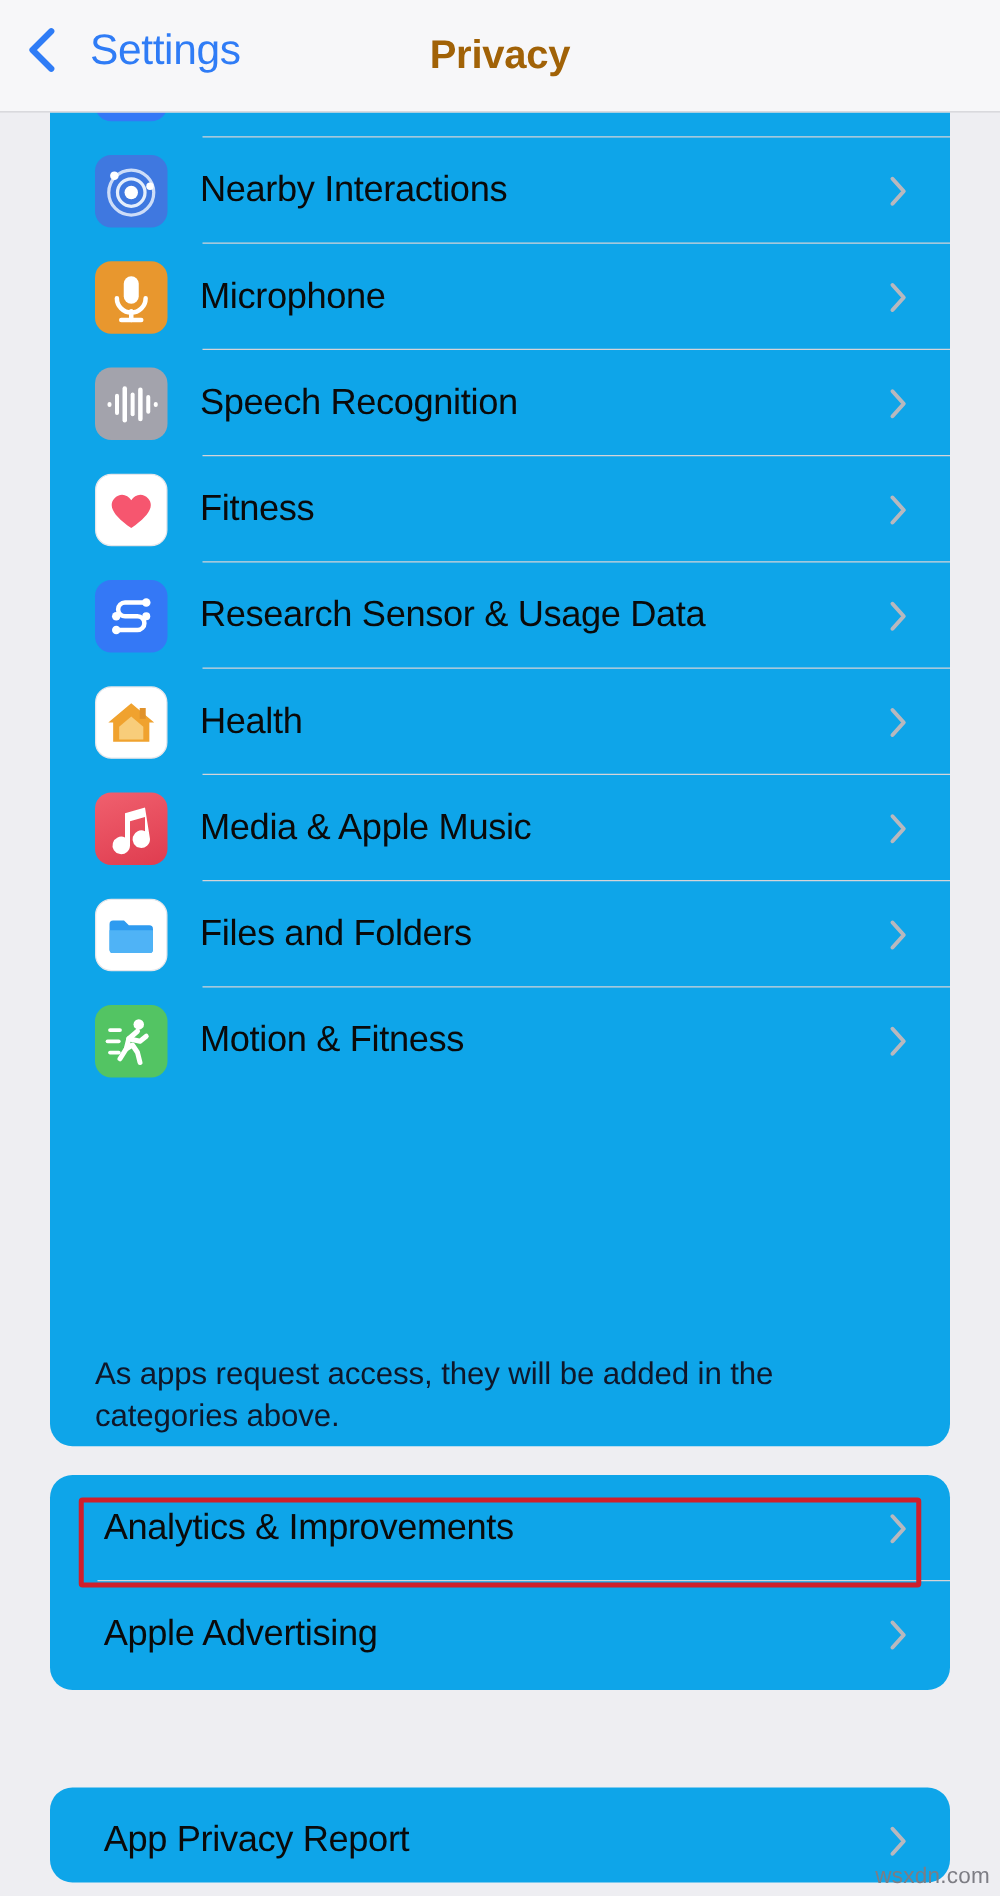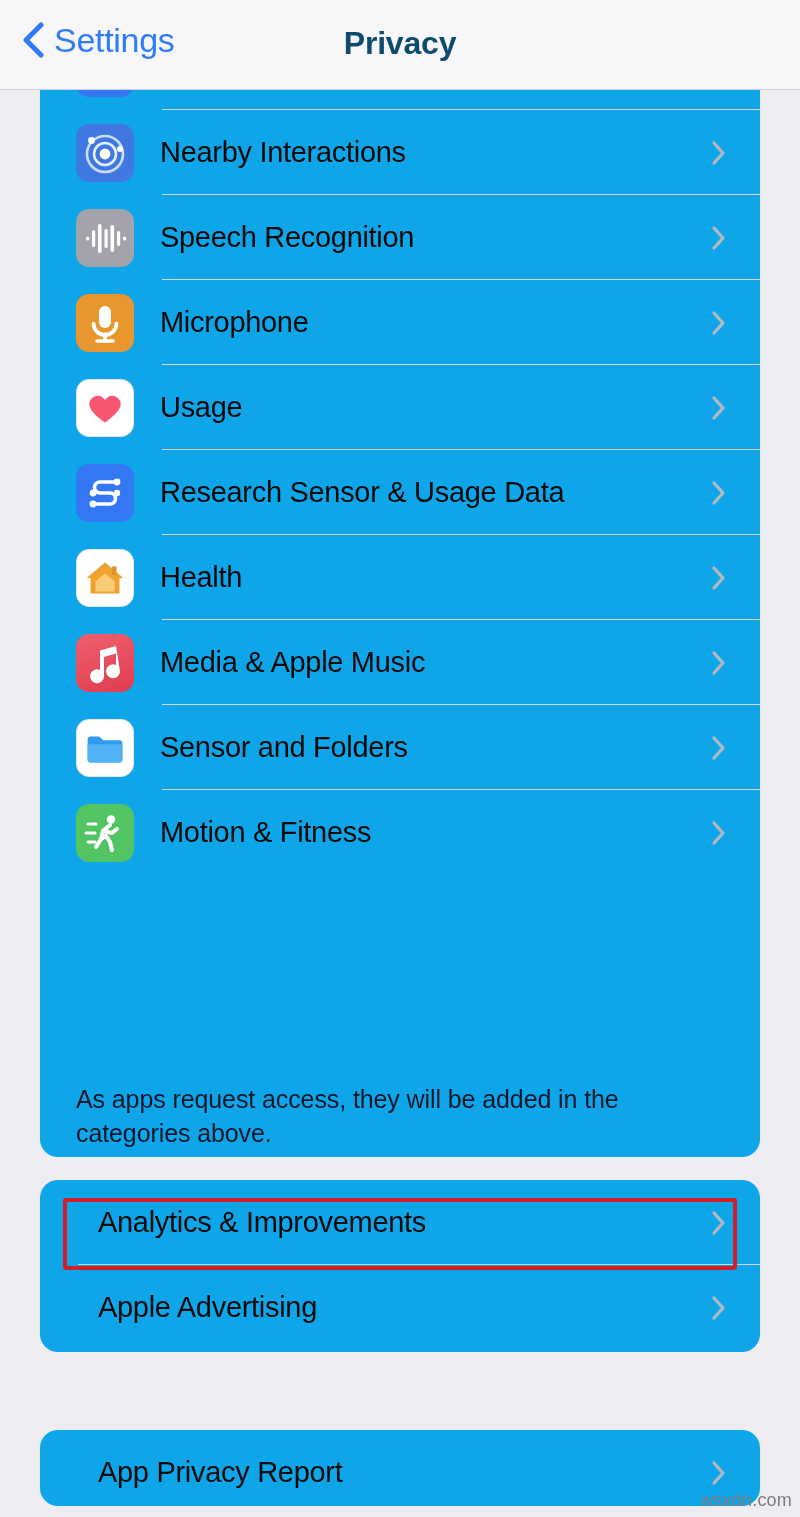--- a/index.html
+++ b/index.html
@@ -26,41 +26,41 @@
     background: #f7f7f9;
     border-bottom: 1px solid #cfcfd4;
     z-index: 20;
   }
   .back-btn {
     position: absolute;
     left: 22px;
     top: 22px;
     display: flex;
     align-items: center;
-    gap: 10px;
+    gap: 28px;
     cursor: pointer;
   }
   .back-chevron {
     width: 22px; height: 36px;
     display: block;
   }
   .back-label {
     font-size: 34px;
     color: #2f7cf6;
     letter-spacing: -0.3px;
     line-height: 36px;
   }
   .nav-title {
     position: absolute;
     left: 0; right: 0;
     top: 25px;
     text-align: center;
     font-size: 32px;
     font-weight: bold;
-    color: #0c4a6e;
+    color: #a16207;
     letter-spacing: -0.2px;
   }
 
   
   .content {
     position: absolute;
     top: 90px; left: 0;
     width: 800px;
     height: 1427px;
   }
@@ -114,21 +114,21 @@
   }
   .chev {
     position: absolute;
     right: 34px;
     top: 50%;
     transform: translateY(-50%);
     width: 15px; height: 26px;
   }
 
   
-  .row.plain .row-label { margin-left: 58px; }
+  .row.plain .row-label { margin-left: 43px; }
   .row.plain .sep { left: 38px; right: 0; }
 
   
   .footer-note {
     position: absolute;
     left: 76px;
     width: 600px;
     font-size: 25px;
     line-height: 34px;
     color: #0f172a;
@@ -198,64 +198,64 @@
         </svg>
       </div>
       <span class="row-label">Nearby Interactions</span>
       <svg class="chev" viewBox="0 0 15 26">
         <polyline points="3,3 12,13 3,23" fill="none" stroke="#b8b8be" stroke-width="3.2" stroke-linecap="round" stroke-linejoin="round"></polyline>
       </svg>
       <div class="sep"></div>
     </div>
 
     <div class="row">
+      <div class="icon-wrap" style="background:#e8972e;">
+        <svg viewBox="0 0 58 58" width="58" height="58">
+          <rect x="23" y="12" width="12" height="22" rx="6" fill="#ffffff"></rect>
+          <path d="M17.5 29.5 a11.5 11.5 0 0 0 23 0" fill="none" stroke="#ffffff" stroke-width="3.6" stroke-linecap="round"></path>
+          <line x1="29" y1="40" x2="29" y2="47" stroke="#ffffff" stroke-width="3.6" stroke-linecap="round"></line>
+          <line x1="21" y1="47" x2="37" y2="47" stroke="#ffffff" stroke-width="3.6" stroke-linecap="round"></line>
+        </svg>
+      </div>
+      <span class="row-label">Microphone</span>
+      <svg class="chev" viewBox="0 0 15 26">
+        <polyline points="3,3 12,13 3,23" fill="none" stroke="#b8b8be" stroke-width="3.2" stroke-linecap="round" stroke-linejoin="round"></polyline>
+      </svg>
+      <div class="sep"></div>
+    </div>
+
+    <div class="row">
       <div class="icon-wrap" style="background:#a3a3ac;">
         <svg viewBox="0 0 58 58" width="58" height="58">
           <g fill="#ffffff">
             <rect x="10" y="27.5" width="3.2" height="4" rx="1.6"></rect>
             <rect x="16" y="21" width="3.2" height="17" rx="1.6"></rect>
             <rect x="22" y="15" width="3.6" height="29" rx="1.8"></rect>
             <rect x="28.5" y="20" width="3.2" height="19" rx="1.6"></rect>
             <rect x="34.5" y="16" width="3.6" height="27" rx="1.8"></rect>
             <rect x="41" y="22" width="3.2" height="15" rx="1.6"></rect>
             <rect x="47" y="27.5" width="3.2" height="4" rx="1.6"></rect>
           </g>
         </svg>
       </div>
       <span class="row-label">Speech Recognition</span>
       <svg class="chev" viewBox="0 0 15 26">
         <polyline points="3,3 12,13 3,23" fill="none" stroke="#b8b8be" stroke-width="3.2" stroke-linecap="round" stroke-linejoin="round"></polyline>
       </svg>
       <div class="sep"></div>
     </div>
 
-    <div class="row">
-      <div class="icon-wrap" style="background:#e8972e;">
-        <svg viewBox="0 0 58 58" width="58" height="58">
-          <rect x="23" y="12" width="12" height="22" rx="6" fill="#ffffff"></rect>
-          <path d="M17.5 29.5 a11.5 11.5 0 0 0 23 0" fill="none" stroke="#ffffff" stroke-width="3.6" stroke-linecap="round"></path>
-          <line x1="29" y1="40" x2="29" y2="47" stroke="#ffffff" stroke-width="3.6" stroke-linecap="round"></line>
-          <line x1="21" y1="47" x2="37" y2="47" stroke="#ffffff" stroke-width="3.6" stroke-linecap="round"></line>
-        </svg>
-      </div>
-      <span class="row-label">Microphone</span>
-      <svg class="chev" viewBox="0 0 15 26">
-        <polyline points="3,3 12,13 3,23" fill="none" stroke="#b8b8be" stroke-width="3.2" stroke-linecap="round" stroke-linejoin="round"></polyline>
-      </svg>
-      <div class="sep"></div>
-    </div>
-
 
     <div class="row">
       <div class="icon-wrap" style="background:#ffffff; border:1px solid #e6e6ea;">
         <svg viewBox="0 0 58 58" width="58" height="58">
           <path d="M29 44 C 13 33 10 25 15 19.5 C 19.5 14.5 26 16 29 21 C 32 16 38.5 14.5 43 19.5 C 48 25 45 33 29 44 Z" fill="#f6566f"></path>
         </svg>
       </div>
-      <span class="row-label">Usage</span>
+      <span class="row-label">Fitness</span>
       <svg class="chev" viewBox="0 0 15 26">
         <polyline points="3,3 12,13 3,23" fill="none" stroke="#b8b8be" stroke-width="3.2" stroke-linecap="round" stroke-linejoin="round"></polyline>
       </svg>
       <div class="sep"></div>
     </div>
 
     <div class="row">
       <div class="icon-wrap" style="background:#3478f6;">
         <svg viewBox="0 0 58 58" width="58" height="58">
           <path d="M40 18 H24 a5.5 5.5 0 0 0 0 11 h10 a5.5 5.5 0 0 1 0 11 H18" fill="none" stroke="#ffffff" stroke-width="3.6" stroke-linecap="round"></path>
@@ -300,21 +300,21 @@
       <div class="sep"></div>
     </div>
 
     <div class="row">
       <div class="icon-wrap" style="background:#ffffff; border:1px solid #e6e6ea;">
         <svg viewBox="0 0 58 58" width="58" height="58">
           <path d="M11 20 a3 3 0 0 1 3 -3 h9 l4 4 h17 a3 3 0 0 1 3 3 v17 a3 3 0 0 1 -3 3 h-30 a3 3 0 0 1 -3 -3 z" fill="#2e9bf0"></path>
           <path d="M11 25 h36 v16 a3 3 0 0 1 -3 3 h-30 a3 3 0 0 1 -3 -3 z" fill="#4fb3f6"></path>
         </svg>
       </div>
-      <span class="row-label">Sensor and Folders</span>
+      <span class="row-label">Files and Folders</span>
       <svg class="chev" viewBox="0 0 15 26">
         <polyline points="3,3 12,13 3,23" fill="none" stroke="#b8b8be" stroke-width="3.2" stroke-linecap="round" stroke-linejoin="round"></polyline>
       </svg>
       <div class="sep"></div>
     </div>
 
     <div class="row">
       <div class="icon-wrap" style="background:#53c463;">
         <svg viewBox="0 0 58 58" width="58" height="58">
           <circle cx="35" cy="15.5" r="4.2" fill="#ffffff"></circle>

